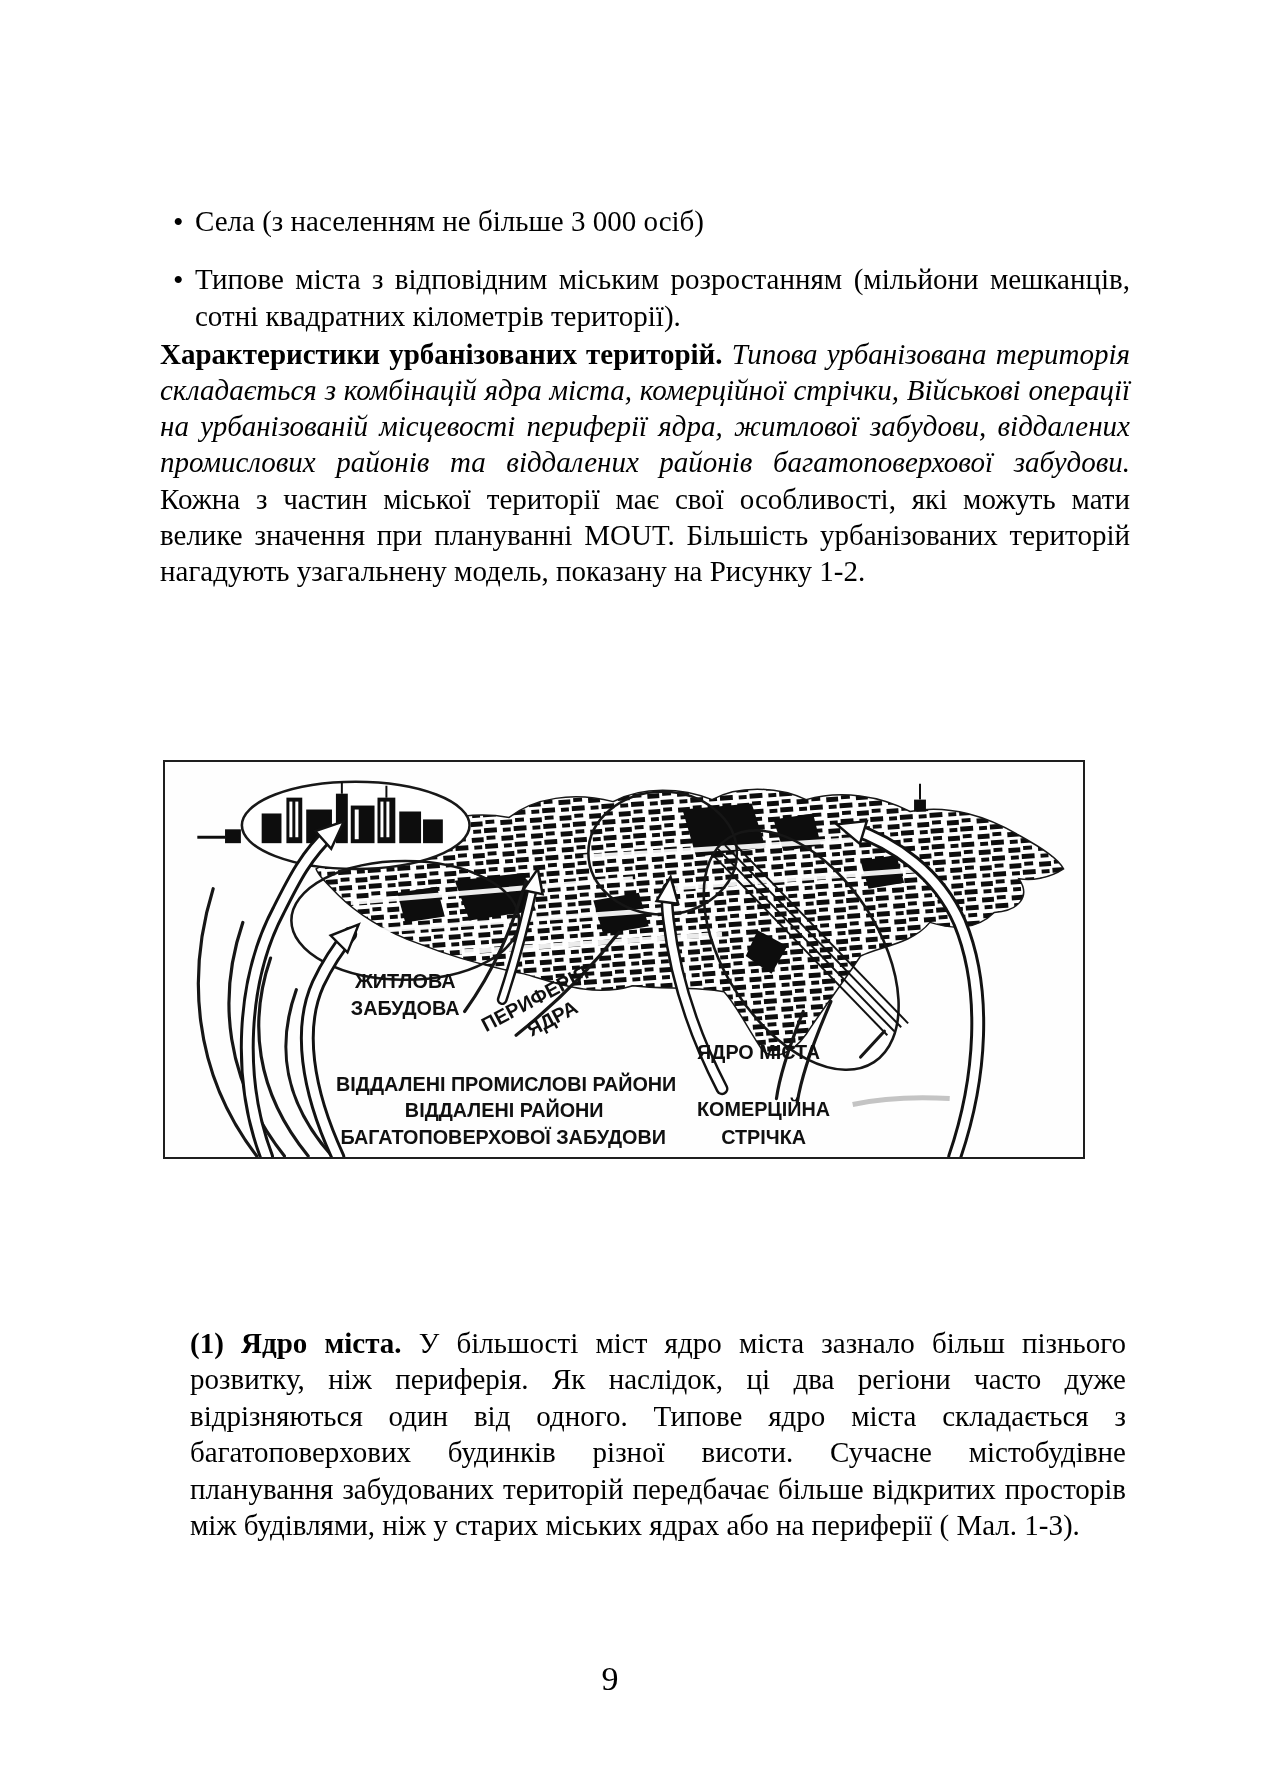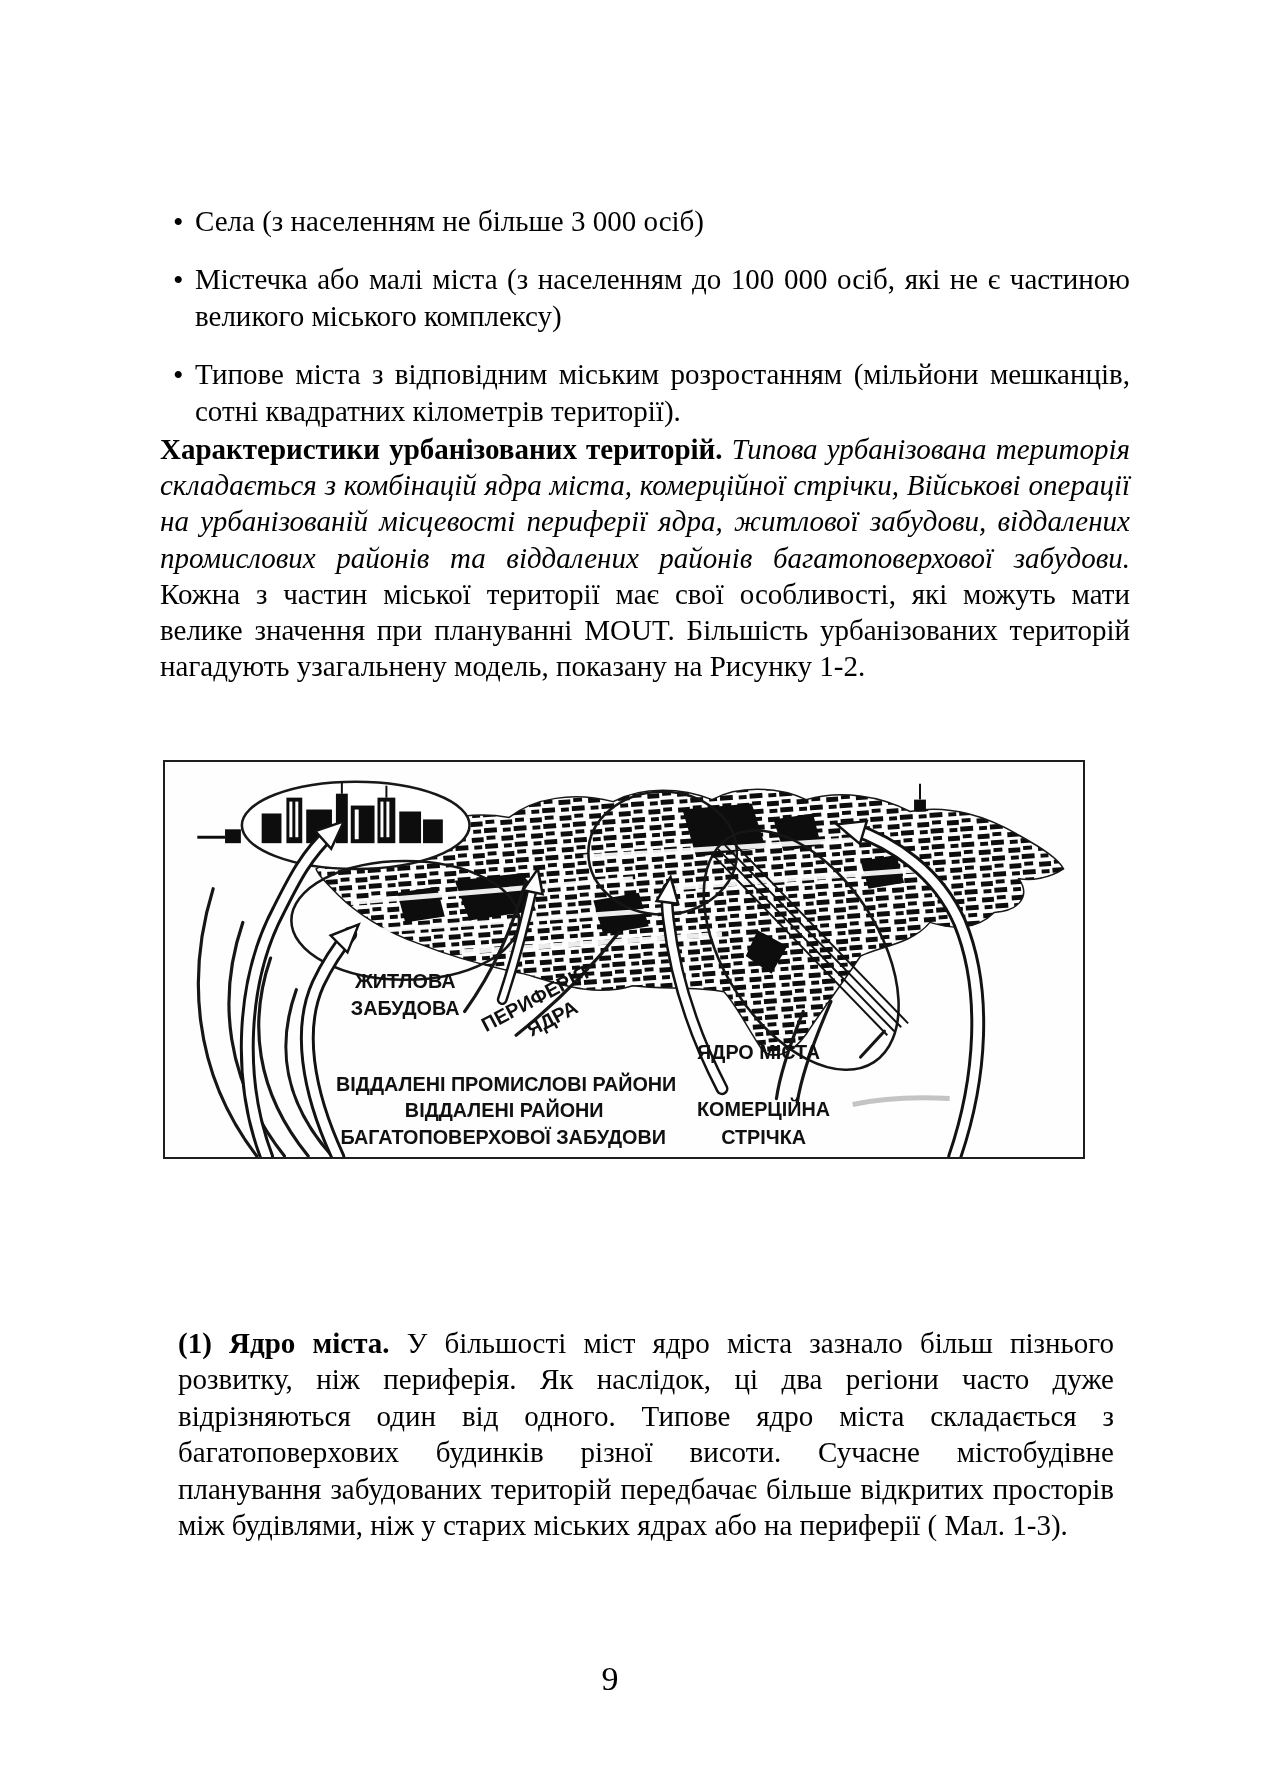--- a/index.html
+++ b/index.html
@@ -45,21 +45,21 @@
   }
   .figurebox svg{display:block;width:100%;height:100%;}
   .figcaption{
     position:absolute;
     left:160px;top:1222px;width:970px;
     text-align:center;
     font-size:29px;line-height:37px;
   }
   .para2{
     position:absolute;
-    left:178px;top:1296px;width:936px;
+    left:190px;top:1296px;width:936px;
     font-size:29px;line-height:36.4px;
     text-align:justify;
   }
   .para2 .b{font-weight:bold;}
   .pagenum{
     position:absolute;
     left:160px;top:1660px;width:900px;
     text-align:center;
     font-size:34px;
   }
@@ -76,21 +76,20 @@
   }
 </style>
 </head>
 <body>
 
 <div class="page">
 
   <div class="textblock">
     <ul class="bullets">
       <li>Села (з населенням не більше 3 000 осіб)</li>
-      <li>Містечка або малі міста (з населенням до 100 000 осіб, які не є частиною великого міського комплексу)</li>
       <li>Типове міста з відповідним міським розростанням (мільйони мешканців, сотні квадратних кілометрів території).</li>
     </ul>
     <p class="para1"><span class="b">Характеристики урбанізованих територій.</span><span class="i"> Типова урбанізована територія складається з комбінацій ядра міста, комерційної стрічки, Військові операції на урбанізованій місцевості периферії ядра, житлової забудови, віддалених промислових районів та віддалених районів багатоповерхової забудови.</span><span> Кожна з частин міської території має свої особливості, які можуть мати велике значення при плануванні MOUT. Більшість урбанізованих територій нагадують узагальнену модель, показану на Рисунку 1-2.</span></p>
   </div>
 
   <div class="figurebox">
     <svg viewBox="0 0 922 399" xmlns="http://www.w3.org/2000/svg">
       <defs>
         <pattern id="tex" width="30" height="16" patternUnits="userSpaceOnUse" patternTransform="rotate(-4)">
           <rect width="30" height="16" fill="#ffffff"></rect>

